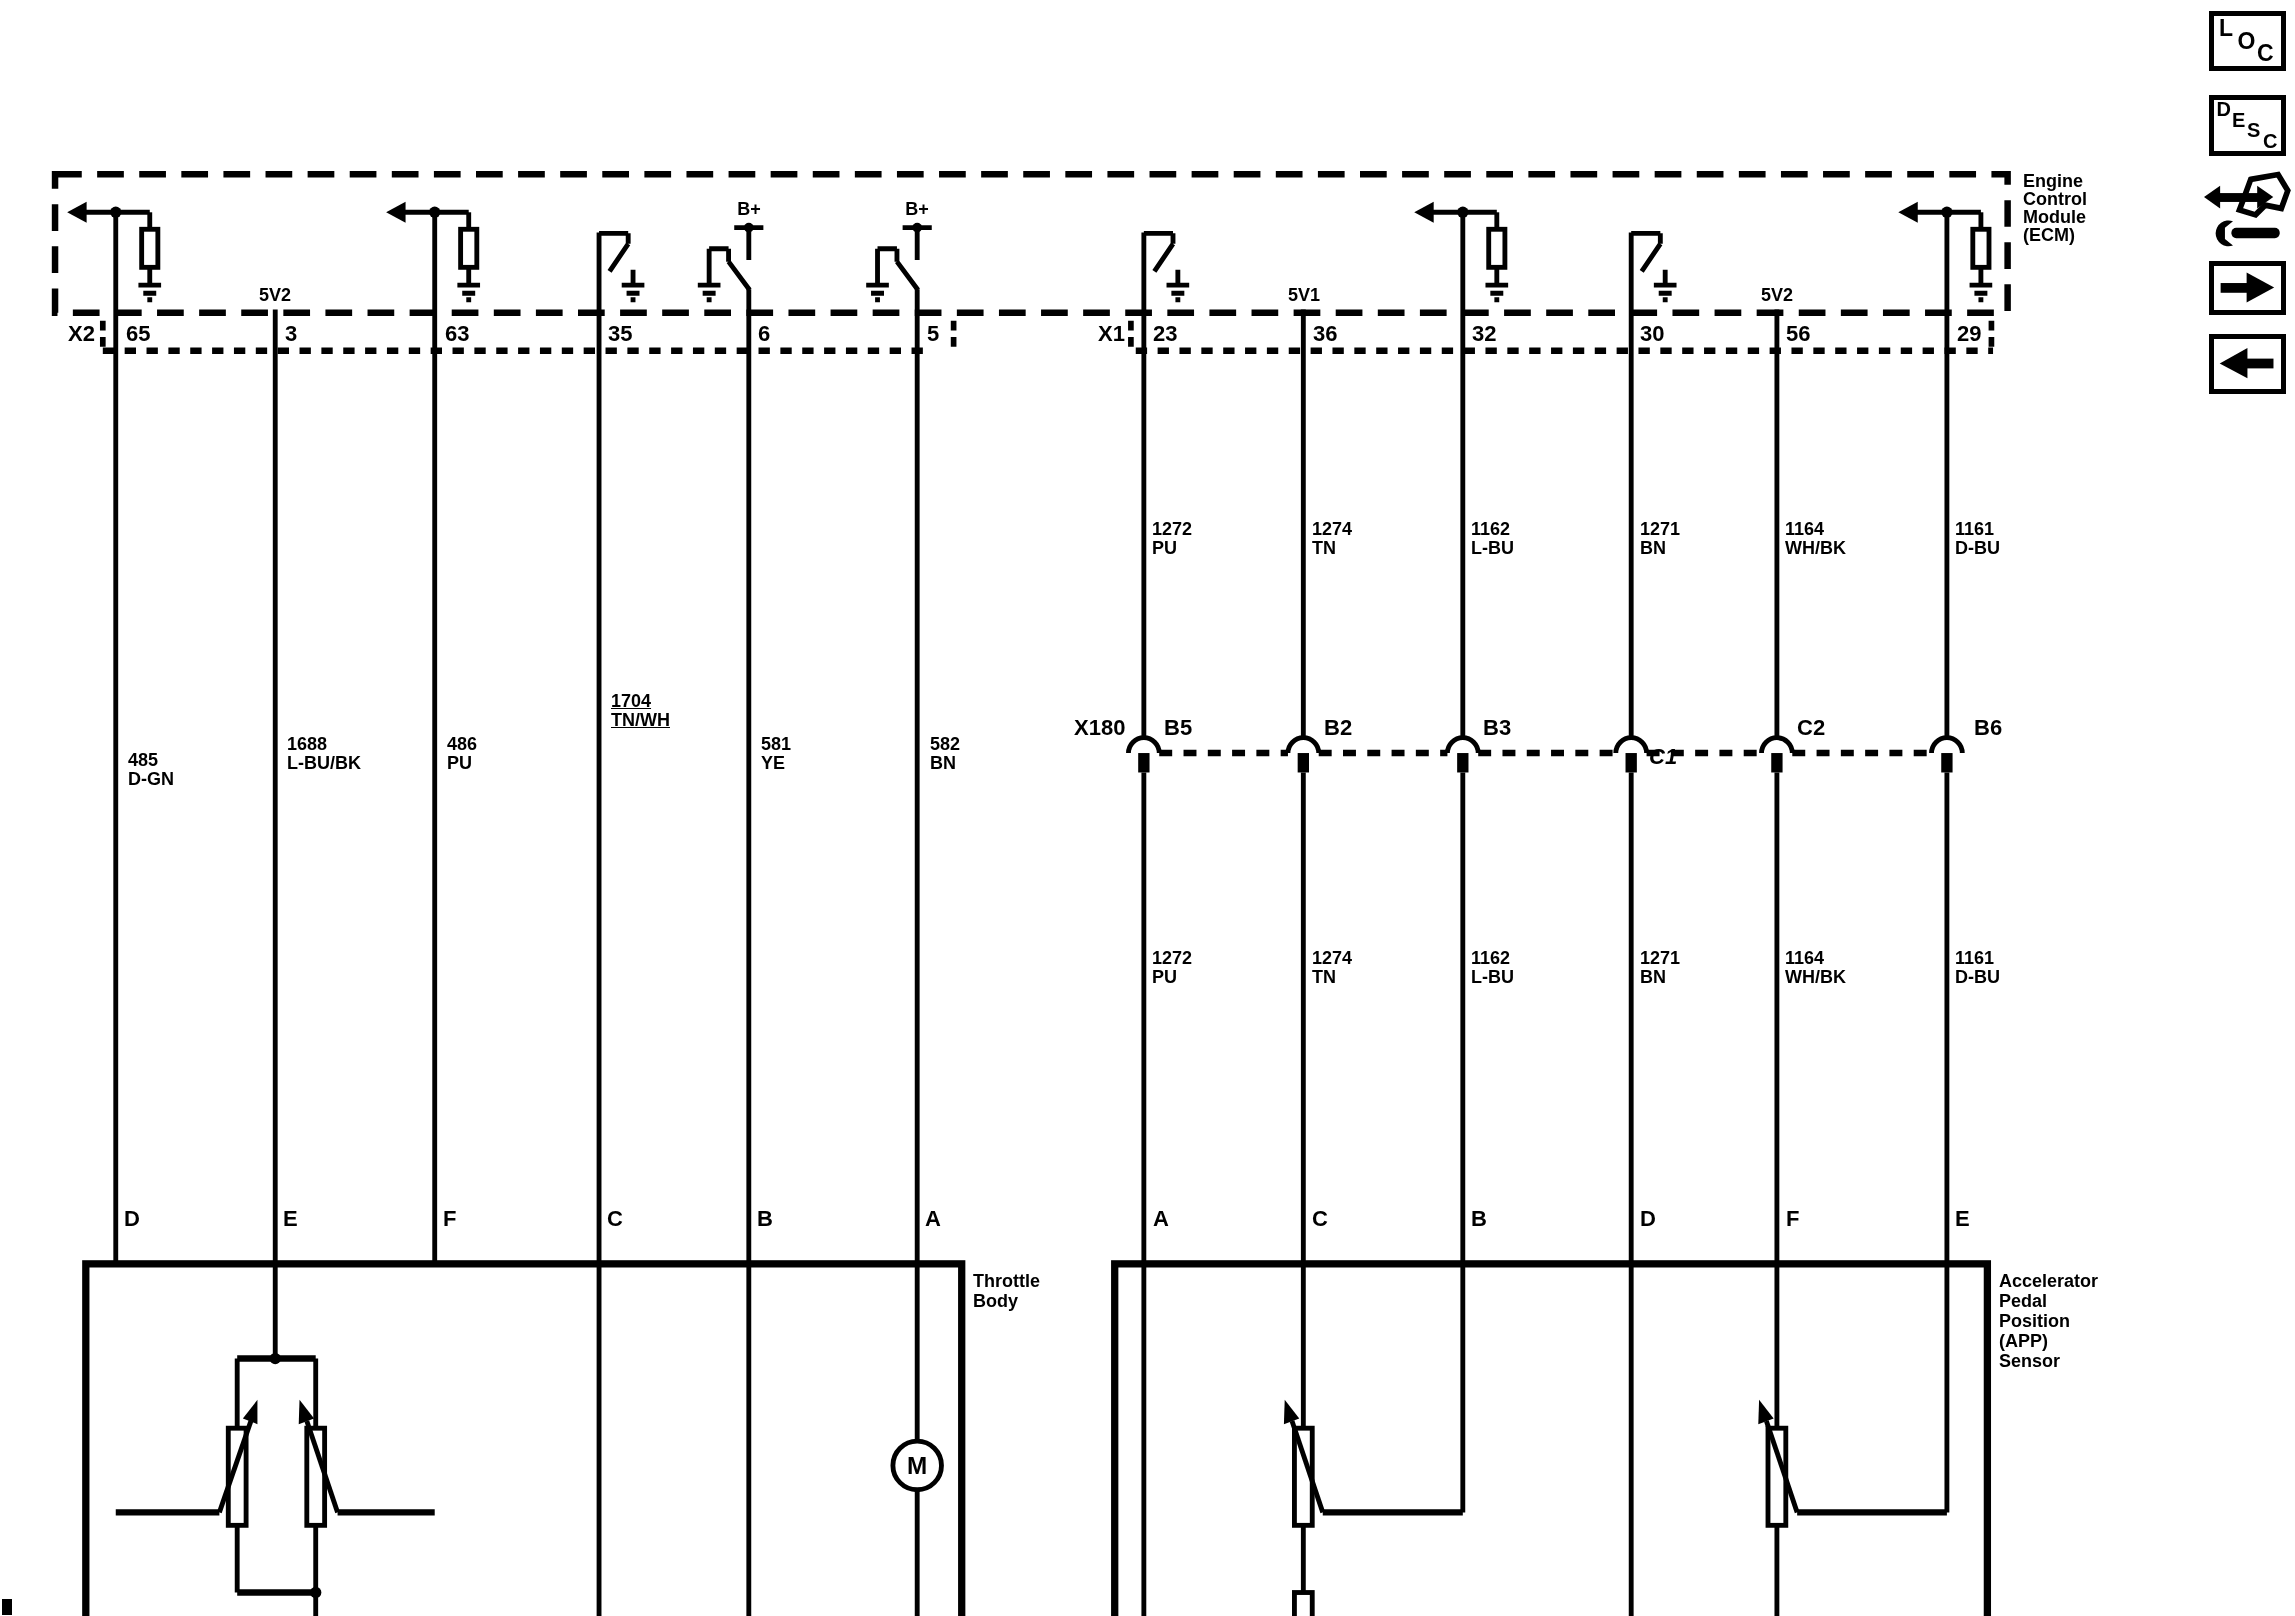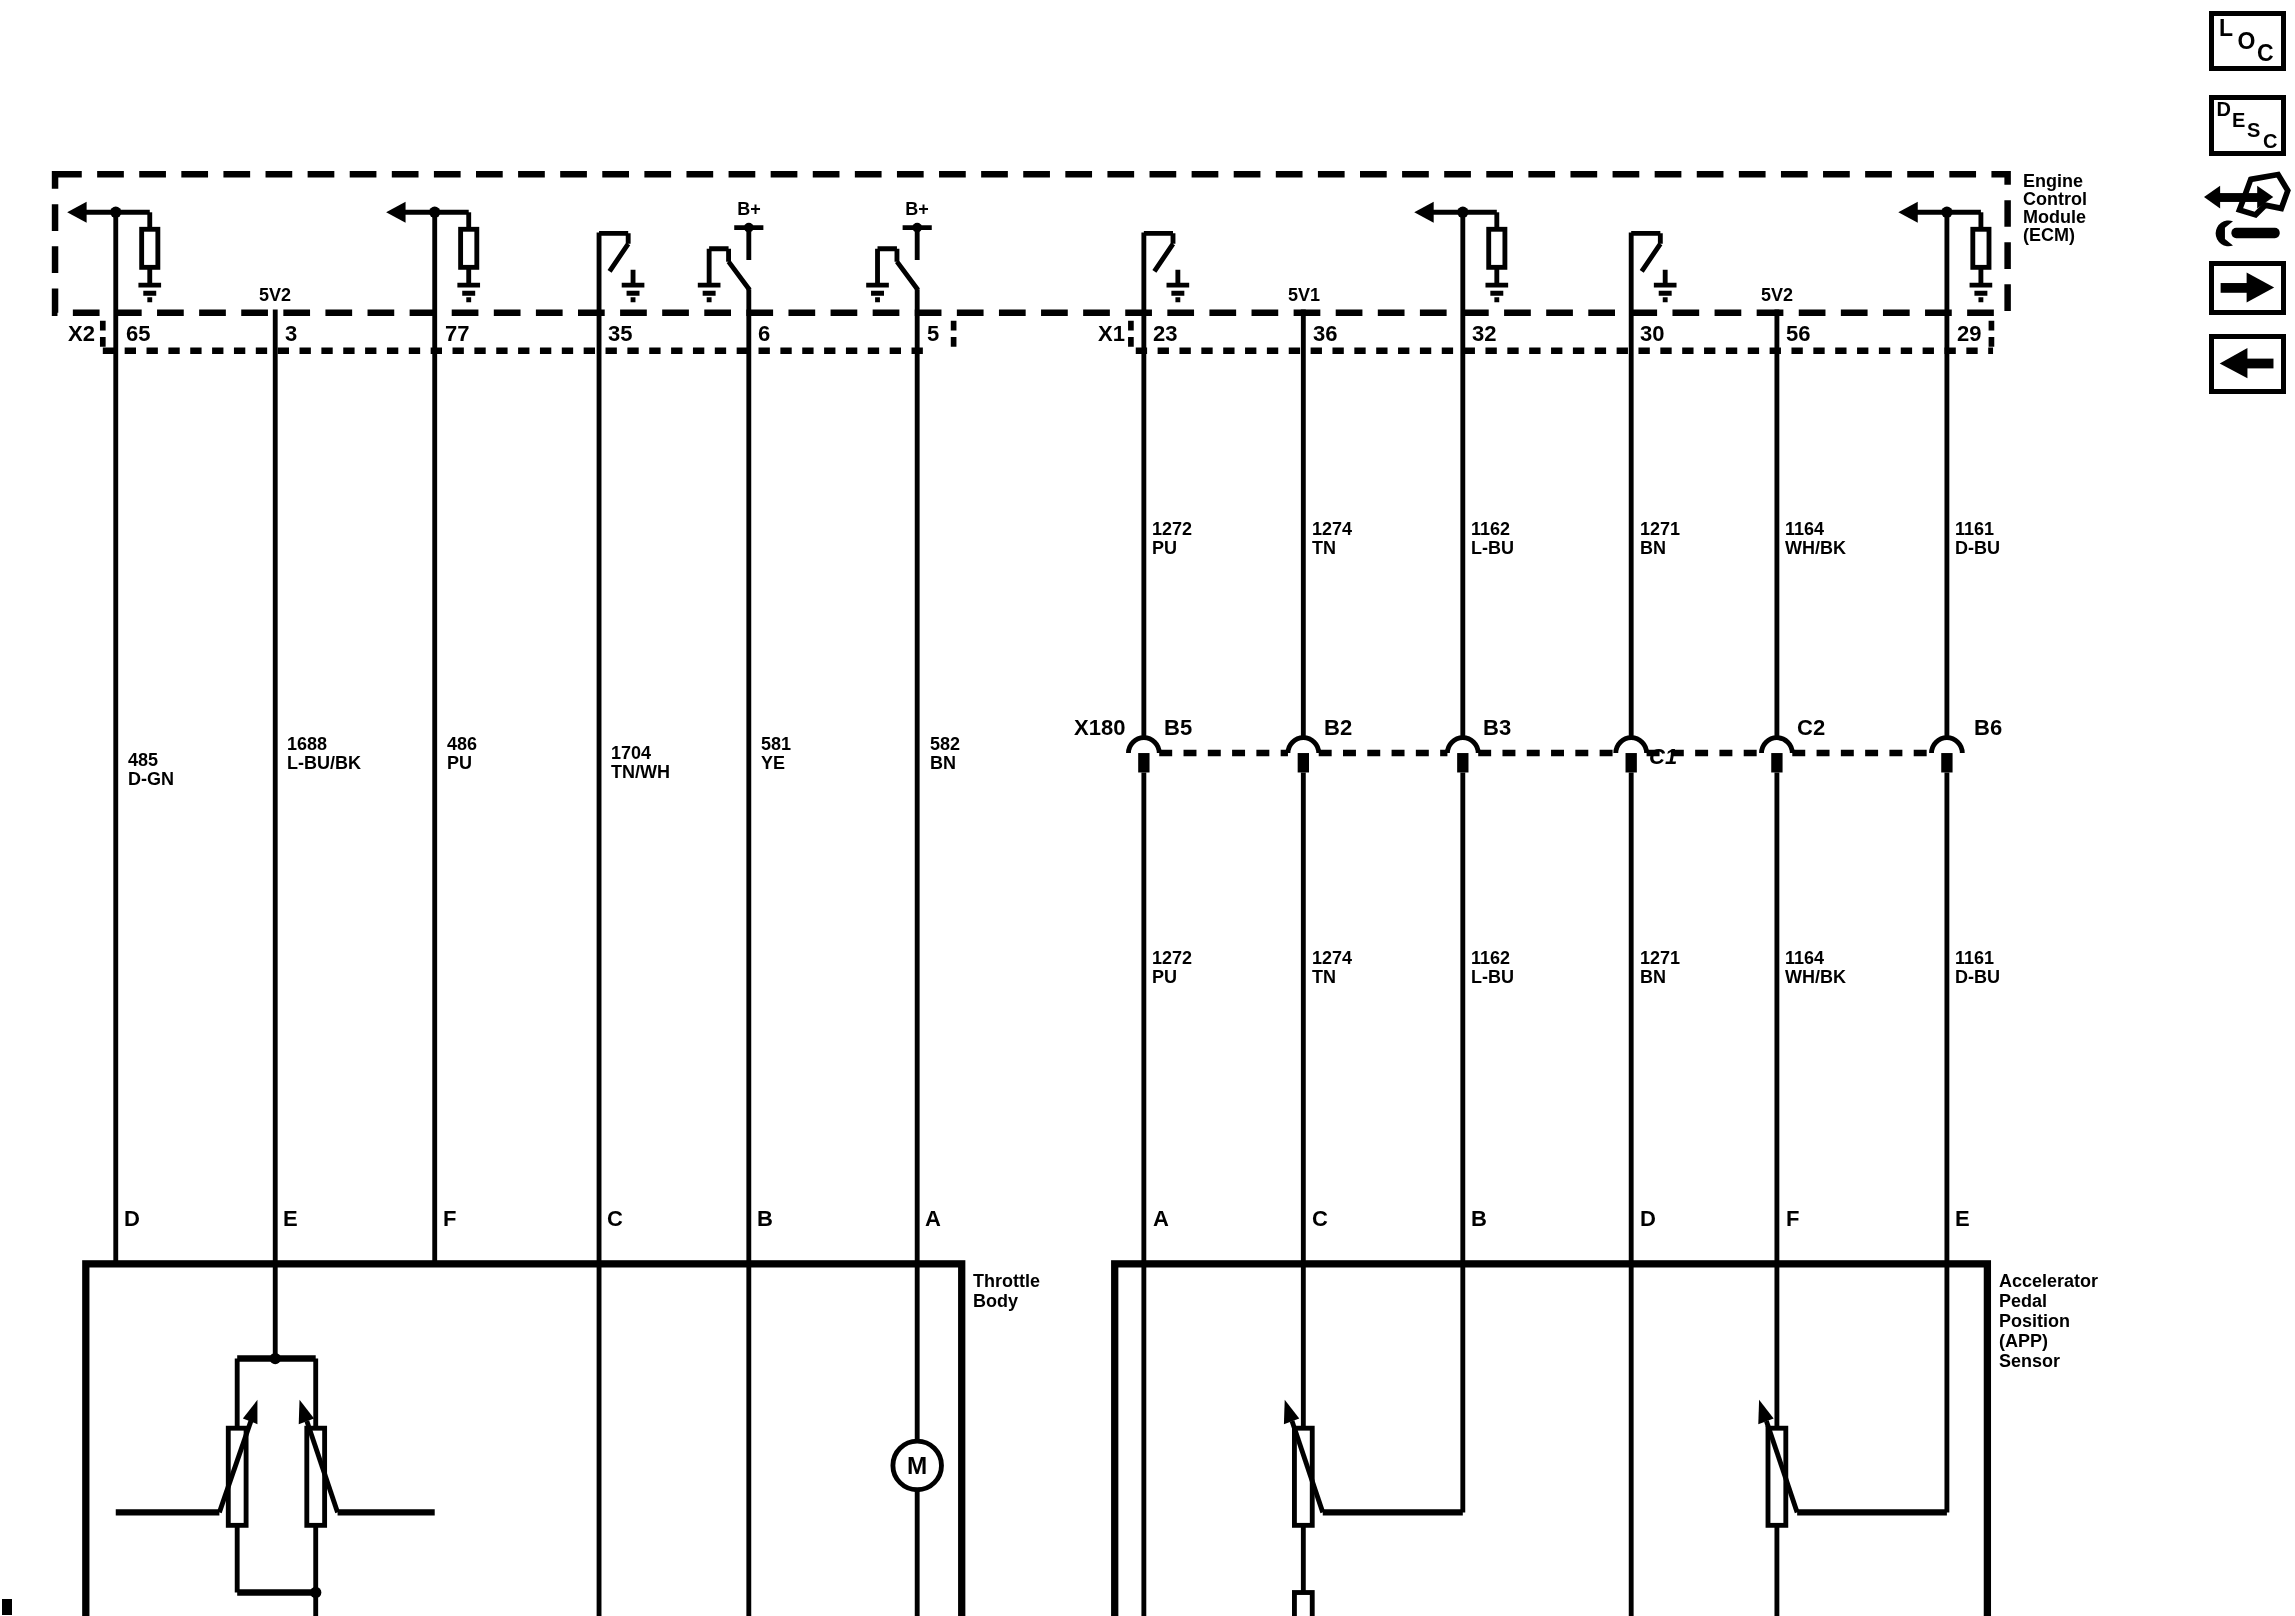--- a/index.html
+++ b/index.html
@@ -168,21 +168,21 @@
     <path class="ln8" d="M2405,1868 H2220"></path>
     <path class="comp" d="M2220,1868 L2182,1755"></path>
         <polygon class="blk" points="2173,1729 2191,1752 2172,1759"></polygon>
   </g>
 </svg>
 
   <div class="lb pin" style="left:68px;top:323px;">X2</div>
   <div class="lb pin" style="left:1098px;top:323px;">X1</div>
   <div class="lb pin" style="left:126px;top:323px;">65</div>
   <div class="lb pin" style="left:285px;top:323px;">3</div>
-  <div class="lb pin" style="left:445px;top:323px;">77</div>
+  <div class="lb pin" style="left:445px;top:323px;">63</div>
   <div class="lb pin" style="left:608px;top:323px;">35</div>
   <div class="lb pin" style="left:758px;top:323px;">6</div>
   <div class="lb pin" style="left:927px;top:323px;">5</div>
   <div class="lb pin" style="left:1153px;top:323px;">23</div>
   <div class="lb pin" style="left:1313px;top:323px;">36</div>
   <div class="lb pin" style="left:1472px;top:323px;">32</div>
   <div class="lb pin" style="left:1640px;top:323px;">30</div>
   <div class="lb pin" style="left:1786px;top:323px;">56</div>
   <div class="lb pin" style="left:1957px;top:323px;">29</div>
 
@@ -204,21 +204,21 @@
       <div class="l">D-GN</div>
     </div>
   <div class="lb two" style="left:287px;top:735px;">
       <div class="l">1688</div>
       <div class="l">L-BU/BK</div>
     </div>
   <div class="lb two" style="left:447px;top:735px;">
       <div class="l">486</div>
       <div class="l">PU</div>
     </div>
-  <div class="lb two" style="left:611px;top:744px;">
+  <div class="lb two" style="left:611px;top:692px;text-decoration:underline;">
       <div class="l">1704</div>
       <div class="l">TN/WH</div>
     </div>
   <div class="lb two" style="left:761px;top:735px;">
       <div class="l">581</div>
       <div class="l">YE</div>
     </div>
   <div class="lb two" style="left:930px;top:735px;">
       <div class="l">582</div>
       <div class="l">BN</div>

